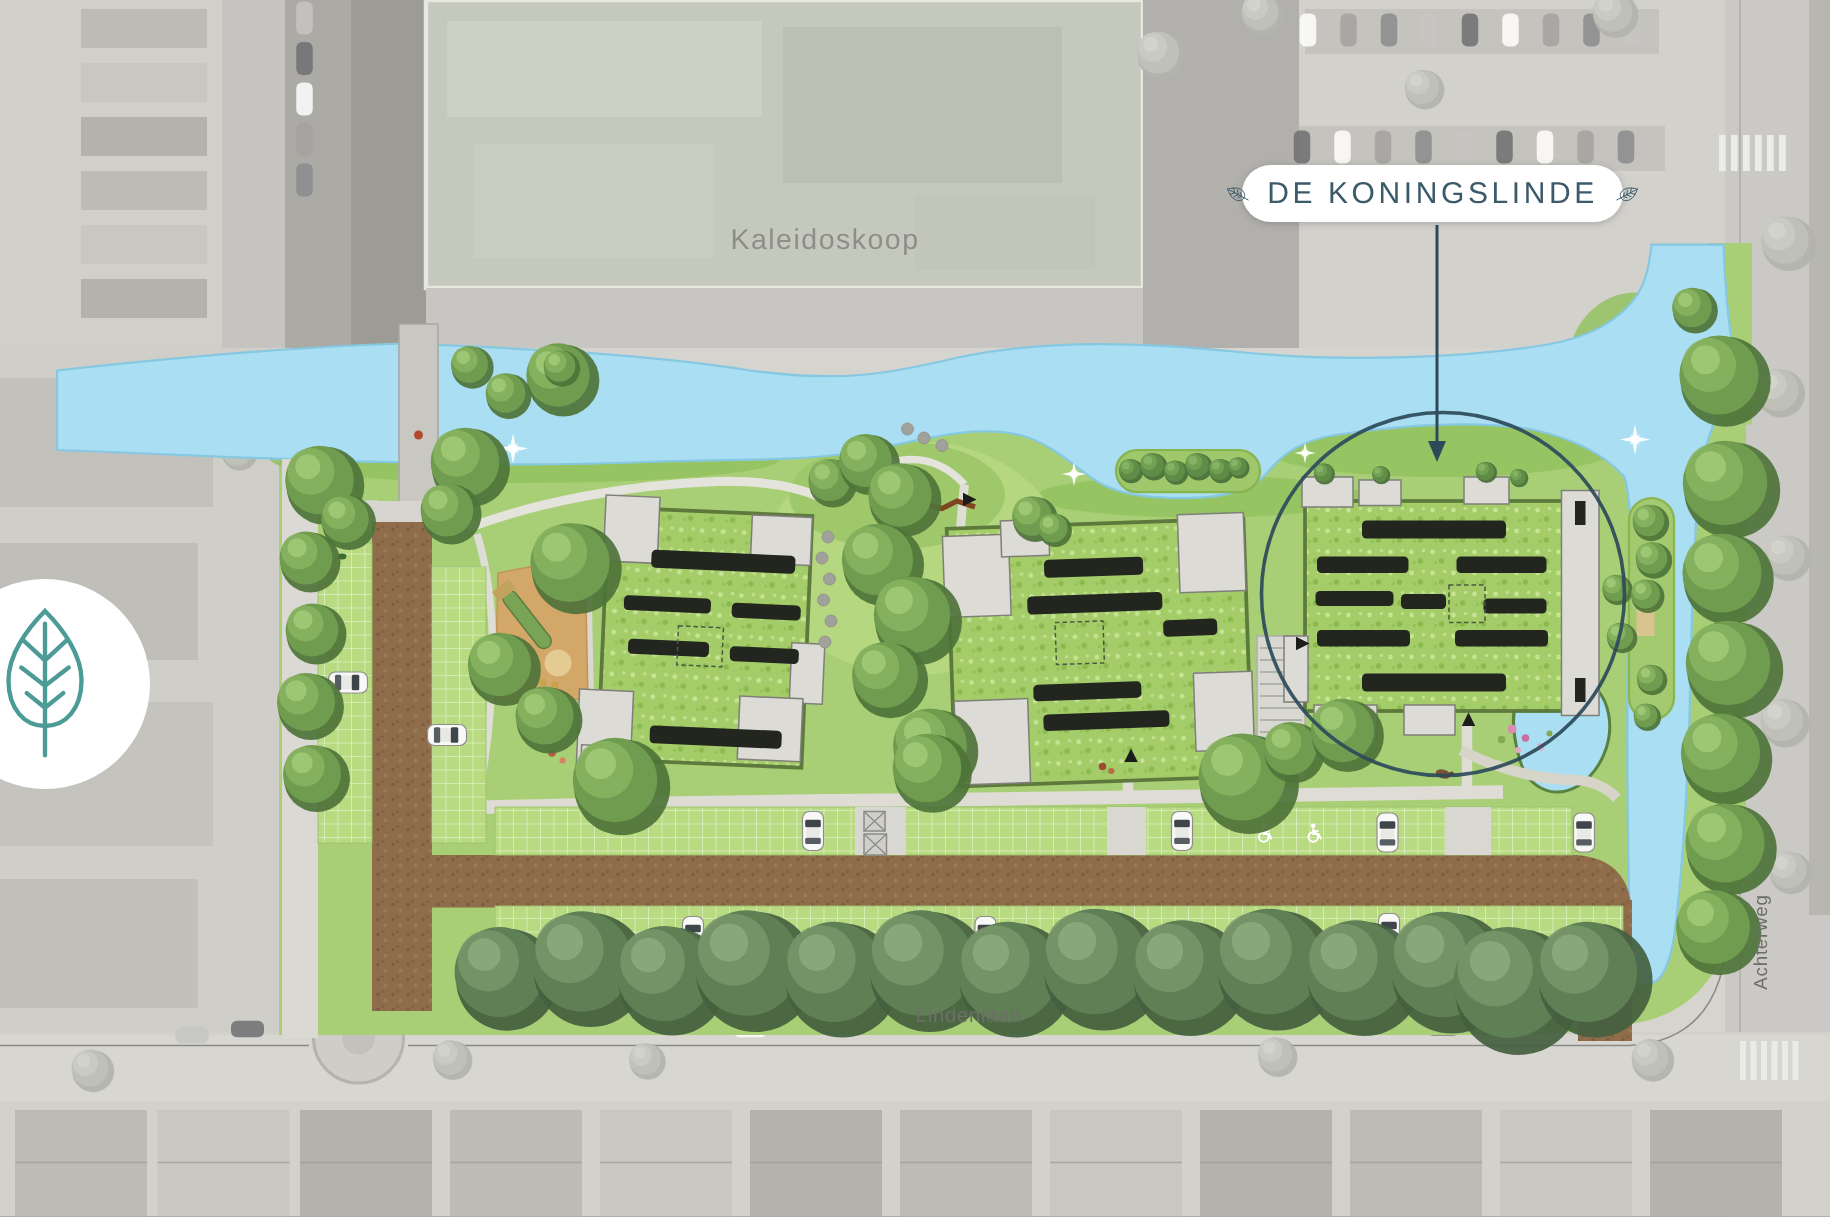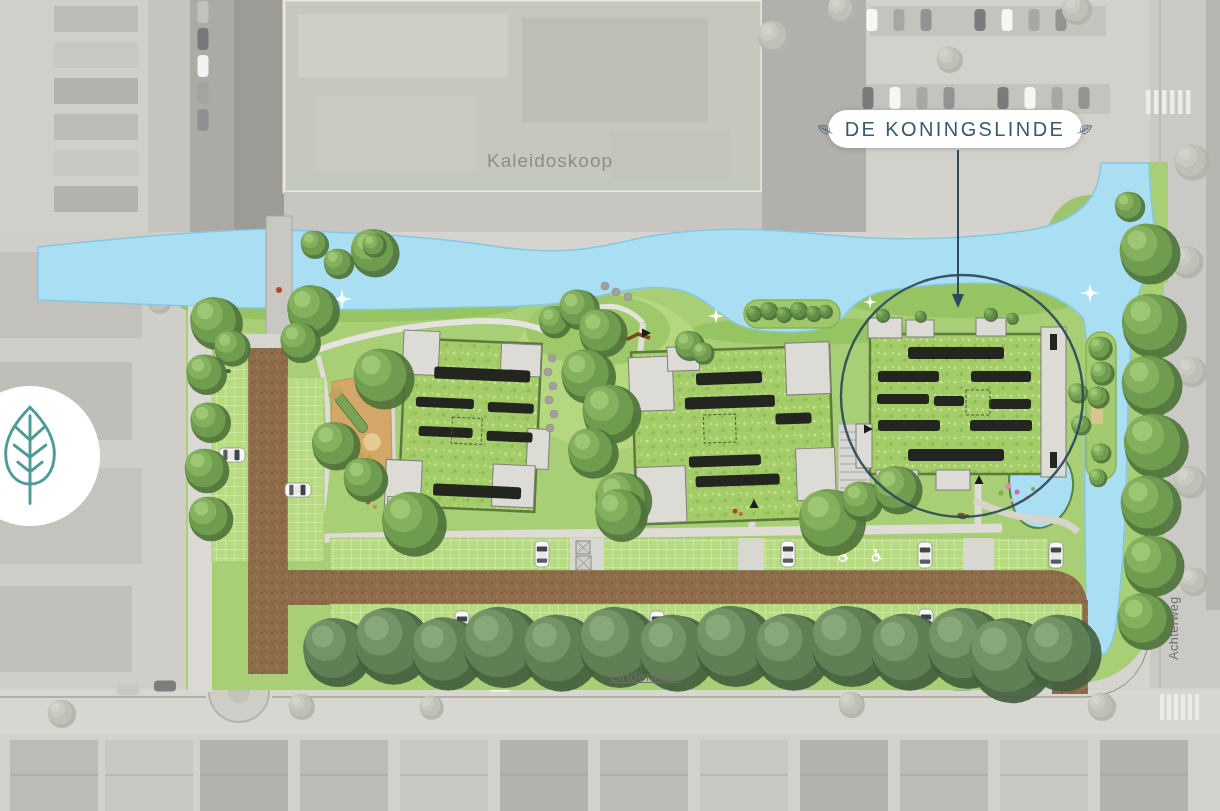--- a/index.html
+++ b/index.html
@@ -8,21 +8,21 @@
   .stage > svg{position:absolute;left:0;top:0;}
   .pill{position:absolute;left:828px;top:110px;width:254px;height:38px;background:#ffffff;
         border-radius:19px;display:flex;align-items:center;justify-content:center;gap:8px;
         box-shadow:0 1px 5px rgba(50,60,70,.28);z-index:5;}
   .pill-text{font-size:20px;letter-spacing:2.4px;color:var(--pill-text,#3d5a6b);
              white-space:nowrap;font-weight:400;}
   .pill-leaf{display:flex;align-items:center;}
   .pill-leaf path{stroke:var(--pill-text,#3d5a6b);fill:none;stroke-width:3;stroke-linecap:round;}
   .map-label{position:absolute;color:var(--label-gray,#6e6e68);z-index:4;}
   .lbl-kaleido{left:430px;top:150px;width:240px;text-align:center;font-size:19px;letter-spacing:1px;color:#8e8e88;}
-  .lbl-linden{left:576px;top:669px;width:140px;text-align:center;font-size:13.5px;letter-spacing:.5px;text-decoration:underline;}
+  .lbl-linden{left:576px;top:669px;width:140px;text-align:center;font-size:13.5px;letter-spacing:.5px;}
   .lbl-achter{left:1144px;top:598px;width:60px;height:60px;font-size:12.5px;letter-spacing:.5px;
               display:flex;align-items:center;justify-content:center;transform:rotate(-90deg);}
   .badge{position:absolute;left:-40px;top:386px;width:140px;height:140px;background:#ffffff;
          border-radius:50%;display:flex;align-items:center;justify-content:center;z-index:5;}
   .badge path{stroke:var(--badge-leaf,#4d9b97);fill:none;stroke-width:2.4;stroke-linecap:round;}
 </style>
 </head>
 <body>
 
 <div class="stage">

